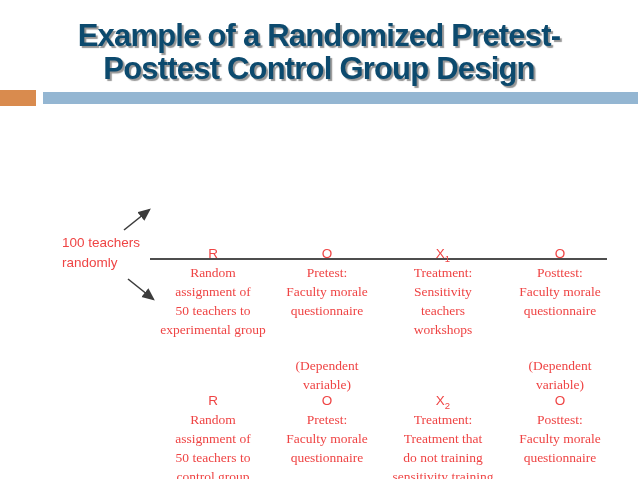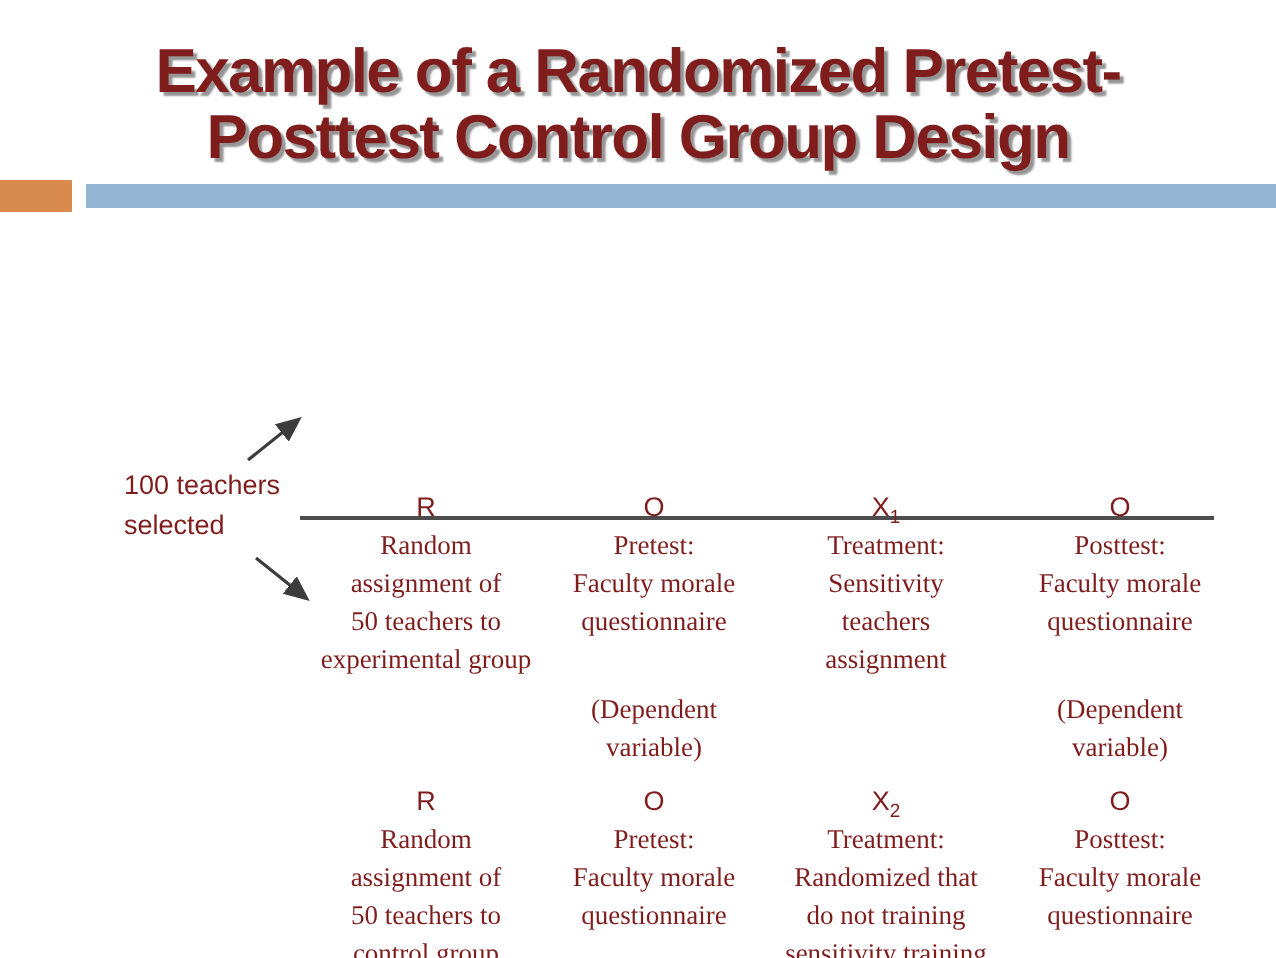--- a/index.html
+++ b/index.html
@@ -4,58 +4,58 @@
 <style>
   html,body{margin:0;padding:0;background:#ffffff;}
   .slide{
     position:relative;width:638px;height:479px;overflow:hidden;background:#ffffff;
     font-family:"Liberation Sans", sans-serif;
   }
   
   .title{position:absolute;top:19px;left:0;width:638px;text-align:center;}
   .title-line{
     font-size:31px;font-weight:700;line-height:33px;letter-spacing:-0.8px;
-    color:#7f1d1d;text-shadow:2px 2px 1px rgba(130,130,130,0.85);
+    color:#0c4a6e;text-shadow:2px 2px 1px rgba(130,130,130,0.85);
     white-space:nowrap;
   }
   
   .bar-orange{position:absolute;left:0;top:90px;width:36px;height:16px;background:#d98b4e;}
   .bar-blue{position:absolute;left:43px;top:92px;width:595px;height:12px;background:#94b6d2;}
   
-  .diagram{position:absolute;left:0;top:120px;width:524px;height:300px;color:#7f1d1d;font-size:13.5px;}
+  .diagram{position:absolute;left:0;top:120px;width:524px;height:300px;color:#ef4444;font-size:13.5px;}
   .side-label{position:absolute;left:62px;top:113px;text-align:left;}
   .side-label .ln{line-height:20px;}
   .arrows{position:absolute;left:0;top:0;width:638px;height:300px;}
   .divider{position:absolute;left:150px;top:138px;width:457px;height:2px;background:#4d4d4d;}
   .cell{position:absolute;width:130px;text-align:center;}
   .r1{top:124px;} .r2{top:271px;}
   .c1{left:148px;} .c2{left:262px;} .c3{left:378px;} .c4{left:495px;}
   .sym{line-height:19px;}
   .sym sub{font-size:9.5px;line-height:0;}
   .lines .ln, .note .ln{line-height:19px;white-space:nowrap;font-family:Liberation Serif, serif;}
-  .note{margin-top:25px;}
+  .note{margin-top:36px;}
 </style>
 </head>
 <body>
 
 <div class="slide">
 
   <div class="title">
     <div class="title-line">Example of a Randomized Pretest-</div>
     <div class="title-line">Posttest Control Group Design</div>
   </div>
 
   <div class="bar-orange"></div>
   <div class="bar-blue"></div>
 
   <div class="diagram">
 
     <div class="side-label">
         <div class="ln">100 teachers</div>
-        <div class="ln">selected</div>
+        <div class="ln">randomly</div>
       </div>
 
     <svg class="arrows" width="638" height="300" viewBox="0 0 638 300">
       <defs>
         <marker id="ah" markerWidth="9" markerHeight="8" refX="6.5" refY="3.5" orient="auto">
           <path d="M0,0 L8,3.5 L0,7 z" fill="#3c3c3c"></path>
         </marker>
       </defs>
       <line x1="124" y1="110" x2="149" y2="90" stroke="#3c3c3c" stroke-width="1.6" marker-end="url(#ah)"></line>
       <line x1="128" y1="159" x2="153" y2="179" stroke="#3c3c3c" stroke-width="1.6" marker-end="url(#ah)"></line>
@@ -86,21 +86,21 @@
           <div class="ln">variable)</div>
         </div>
     </div>
 
     <div class="cell r1 c3">
       <div class="sym"><span>X</span><sub>1</sub></div>
       <div class="lines">
           <div class="ln">Treatment:</div>
           <div class="ln">Sensitivity</div>
           <div class="ln">teachers</div>
-          <div class="ln">assignment</div>
+          <div class="ln">workshops</div>
         </div>
       <div class="note"></div>
     </div>
 
     <div class="cell r1 c4">
       <div class="sym"><span>O</span><sub></sub></div>
       <div class="lines">
           <div class="ln">Posttest:</div>
           <div class="ln">Faculty morale</div>
           <div class="ln">questionnaire</div>
@@ -129,21 +129,21 @@
           <div class="ln">Faculty morale</div>
           <div class="ln">questionnaire</div>
         </div>
 
     </div>
 
     <div class="cell r2 c3">
       <div class="sym"><span>X</span><sub>2</sub></div>
       <div class="lines">
           <div class="ln">Treatment:</div>
-          <div class="ln">Randomized that</div>
+          <div class="ln">Treatment that</div>
           <div class="ln">do not training</div>
           <div class="ln">sensitivity training</div>
         </div>
       <div class="note"></div>
     </div>
 
     <div class="cell r2 c4">
       <div class="sym"><span>O</span><sub></sub></div>
       <div class="lines">
           <div class="ln">Posttest:</div>

